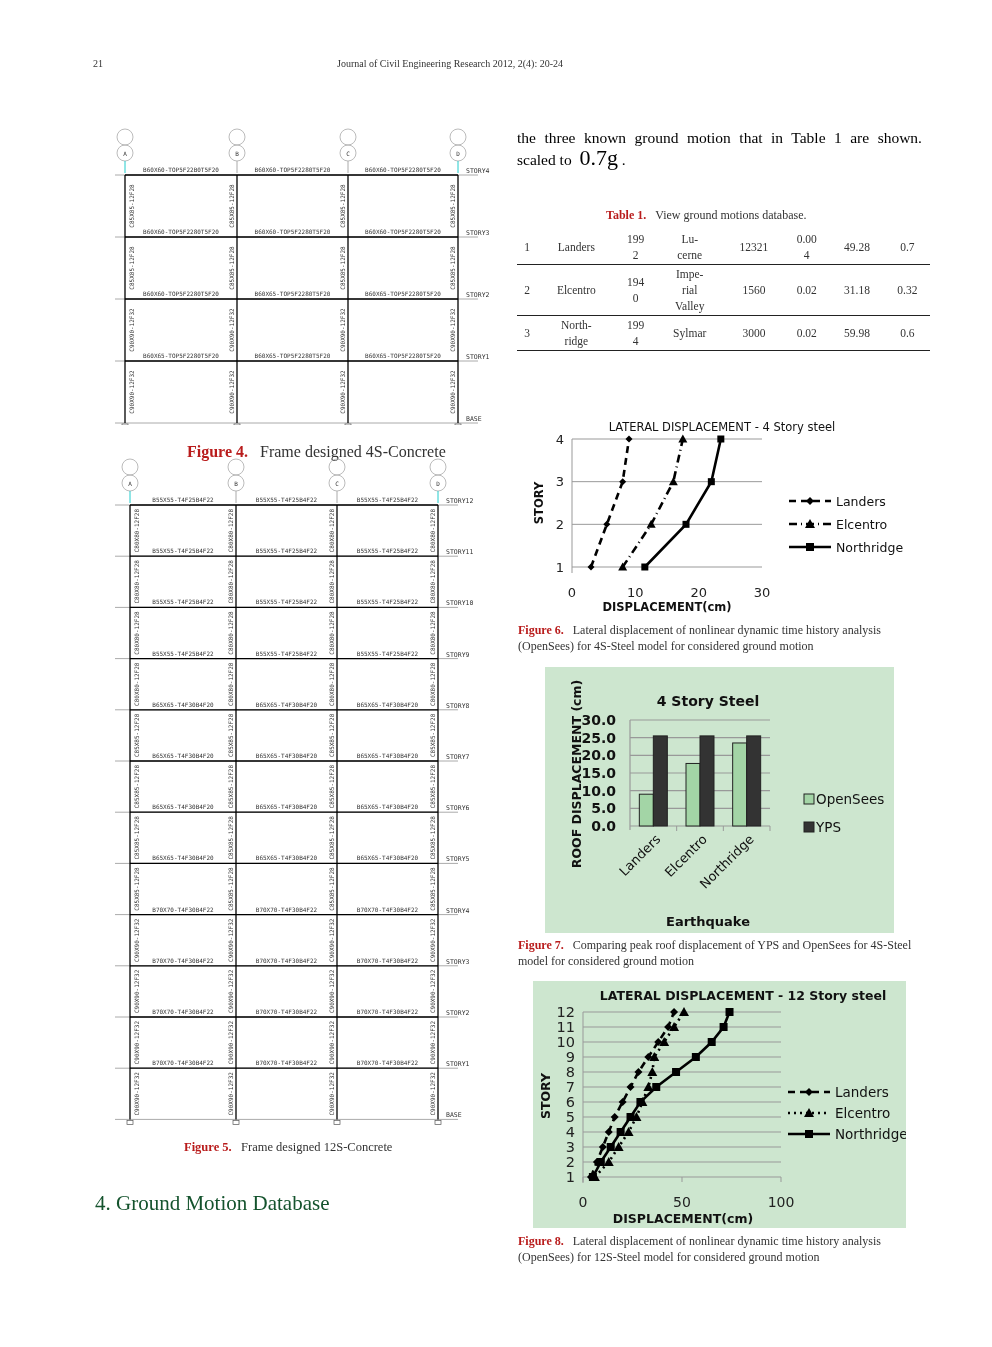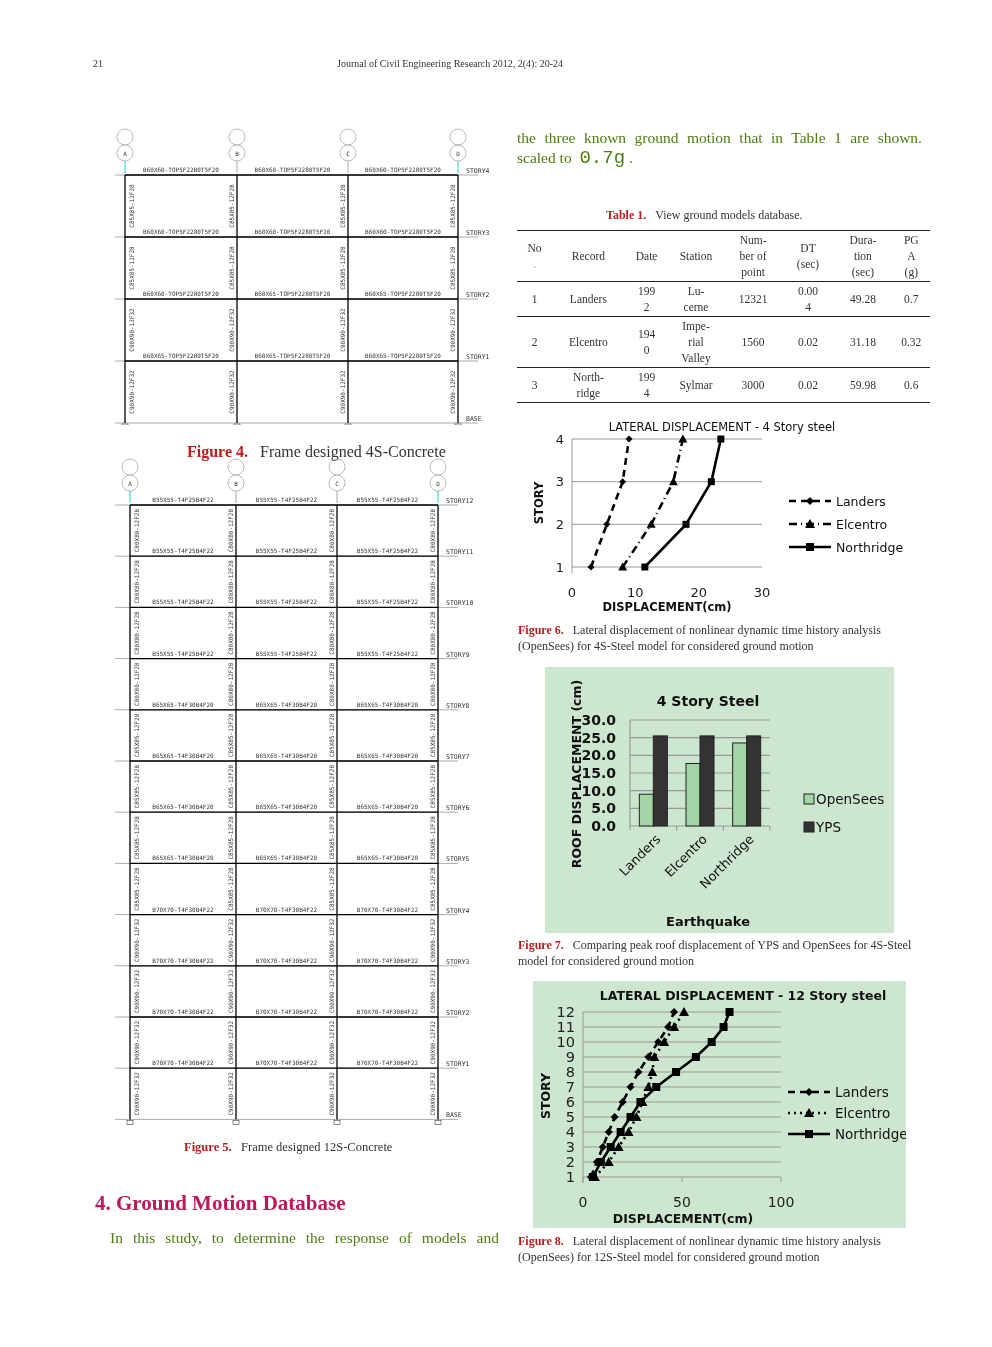--- a/index.html
+++ b/index.html
@@ -1,22 +1,22 @@
 <!DOCTYPE html>
 <html><head>
 <meta charset="utf-8">
 <style>
   html, body { margin:0; padding:0; background:#fff; }
   body { width:992px; height:1347px; position:relative; overflow:hidden; font-family:"Liberation Serif", serif; color:#222; }
   .abs { position:absolute; }
   .hdr { top:58px; font-size:10px; color:#333; }
-  .para { font-size:15.5px; line-height:20px; text-align:justify; color:#4d7c0f; }
+  .para { font-size:15.5px; line-height:20px; text-align:justify; color:#000000; }
   .cap { font-size:12px; line-height:16px; color:#333; }
   .cap b { color:#b91c1c; }
-  .secttl { font-size:21px; font-weight:bold; color:#be185d; }
+  .secttl { font-size:21px; font-weight:normal; color:#14532d; }
   table.t1 { border-collapse:collapse; font-size:11.5px; color:#333; }
   table.t1 td { text-align:center; padding:1px 3px; line-height:16px; vertical-align:middle; }
   table.t1 tr.head td { border-top:1.5px solid #222; border-bottom:1px solid #222; }
   table.t1 tr.row td { border-bottom:1px solid #222; }
   table.t1 tr.row.last td { border-bottom:1.5px solid #222; }
   .frame-label { font-family:"DejaVu Sans Mono", monospace; font-size:6px; fill:#333; }
   .story-label { font-family:"DejaVu Sans Mono", monospace; font-size:6.5px; fill:#333; }
   svg text.ch { font-family:"DejaVu Sans", sans-serif; }
 </style>
 </head>
@@ -248,44 +248,33 @@
       <text x="219" y="638.8000000000001" class="frame-label" text-anchor="middle" transform="rotate(-90 219 638.8000000000001)">C90X90-12F32</text>
       <text x="320" y="638.8000000000001" class="frame-label" text-anchor="middle" transform="rotate(-90 320 638.8000000000001)">C90X90-12F32</text>
     </g>
 </svg>
 <div class="abs cap" style="left:184px; top:1139px; font-size:12.5px;">
   <b>Figure 5.</b>&nbsp;&nbsp;&nbsp;<span>Frame designed 12S-Concrete</span>
 </div>
 
 <div class="abs secttl" style="left:95px; top:1191px;">4. Ground Motion Database</div>
 <div class="abs para" style="left:95px; top:1228px; width:404px;">
-  <div style="text-indent:15px; text-align:justify; text-align-last:justify;">In this study, to determine the response of models and</div>
 </div>
 
 <div class="abs para" style="left:517px; top:128px; width:405px;">
   <div style="text-align-last:justify;">the three known ground motion that in Table 1 are shown.</div>
-  <div><span>scaled to</span>&nbsp;&nbsp;<span style="font-size:19px; font-family:Liberation Mono, monospace;">0.7g</span>&nbsp;<span>.</span></div>
+  <div><span>scaled to</span>&nbsp;&nbsp;<span style="font-size:22px; font-family:Liberation Serif, serif;">0.7g</span>&nbsp;<span>.</span></div>
 </div>
 
 <div class="abs cap" style="left:606px; top:207px;">
-  <b>Table 1.</b>&nbsp;&nbsp;&nbsp;<span>View ground models database.</span>
+  <b>Table 1.</b>&nbsp;&nbsp;&nbsp;<span>View ground motions database.</span>
 </div>
 
 <table class="abs t1" style="left:517px; top:230px; width:413px;">
   <tbody>
-      <tr class="head">
-    <td style="width:26px;">No<br><span style="color:#999">.</span></td>
-    <td style="width:60px;">Record</td>
-    <td style="width:34px;">Date</td>
-    <td style="width:44px;">Station</td>
-    <td style="width:48px;">Num-<br>ber of<br>point</td>
-    <td style="width:40px;">DT<br>(sec)</td>
-    <td style="width:48px;">Dura-<br>tion<br>(sec)</td>
-    <td style="width:28px;">PG<br>A<br>(g)</td>
-  </tr>
   <tr class="row">
     <td>1</td>
     <td>Landers</td>
     <td>199<br>2</td>
     <td>Lu-<br>cerne</td>
     <td>12321</td>
     <td>0.00<br>4</td>
     <td>49.28</td>
     <td>0.7</td>
   </tr>

